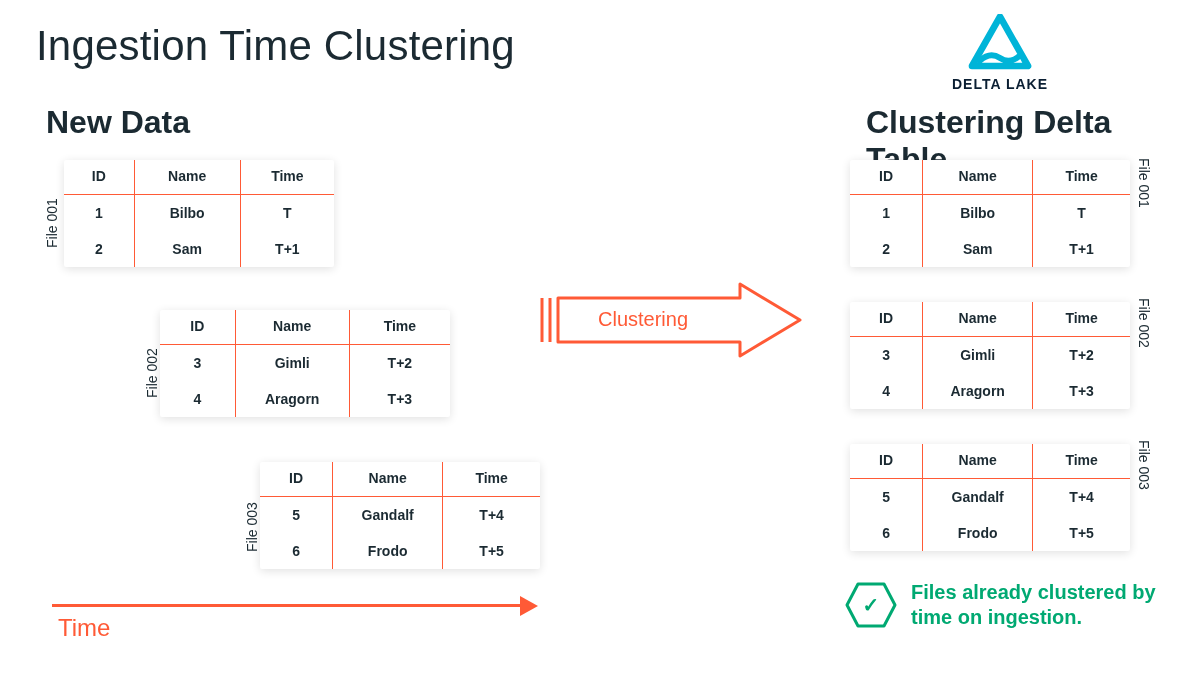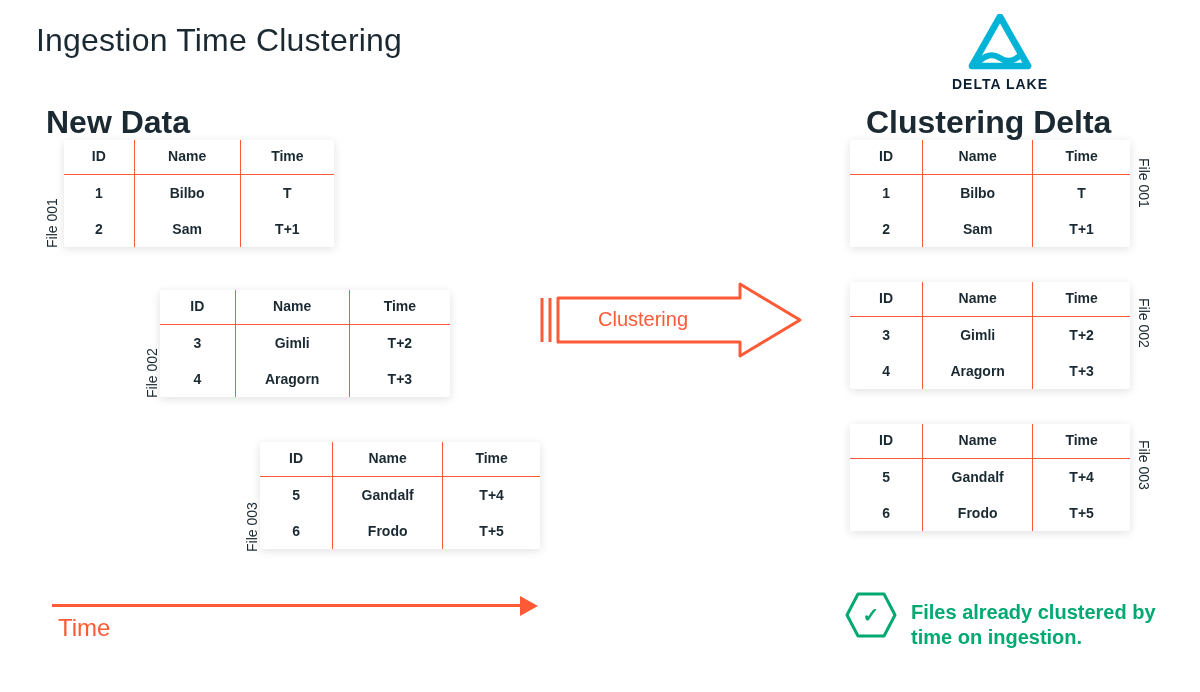--- a/index.html
+++ b/index.html
@@ -22,21 +22,21 @@
     font-family: "Helvetica Neue", Arial, sans-serif;
     color: var(--body);
     overflow: hidden;
   }
 
   
   .page-title {
     position: absolute;
     left: 36px;
     top: 22px;
-    font-size: 32px;
+    font-size: 42px;
     font-weight: 500;
     color: var(--dark);
     letter-spacing: .2px;
   }
 
   
   .section-title {
     position: absolute;
     font-size: 32px;
     font-weight: 600;
@@ -61,20 +61,21 @@
     letter-spacing: 1px;
     color: var(--navy);
   }
 
   
   .file-card {
     position: absolute;
     background: #fff;
     border-radius: 2px;
     box-shadow: 0 2px 10px rgba(0,0,0,.12);
+    margin-top: 20px;
   }
   .file-card table {
     border-collapse: collapse;
     width: 100%;
     table-layout: fixed;
   }
   .file-card th {
     font-size: 14px;
     font-weight: 700;
     color: var(--dark);
@@ -191,21 +192,20 @@
     color: var(--green);
     font-size: 20px;
     font-weight: 700;
   }
   .hex-caption {
     font-size: 20px;
     font-weight: 700;
     color: var(--green);
     line-height: 1.25;
     max-width: 280px;
-    margin-top: 20px;
   }
 </style>
 </head>
 <body>
 
 <div class="page-title">Ingestion Time Clustering</div>
 
 <div class="logo-wrap">
   <svg viewBox="0 0 100 90">
     <path d="M50 4 L92 78 L8 78 Z" fill="none" stroke="#00b4d8" stroke-width="10" stroke-linejoin="round"></path>

